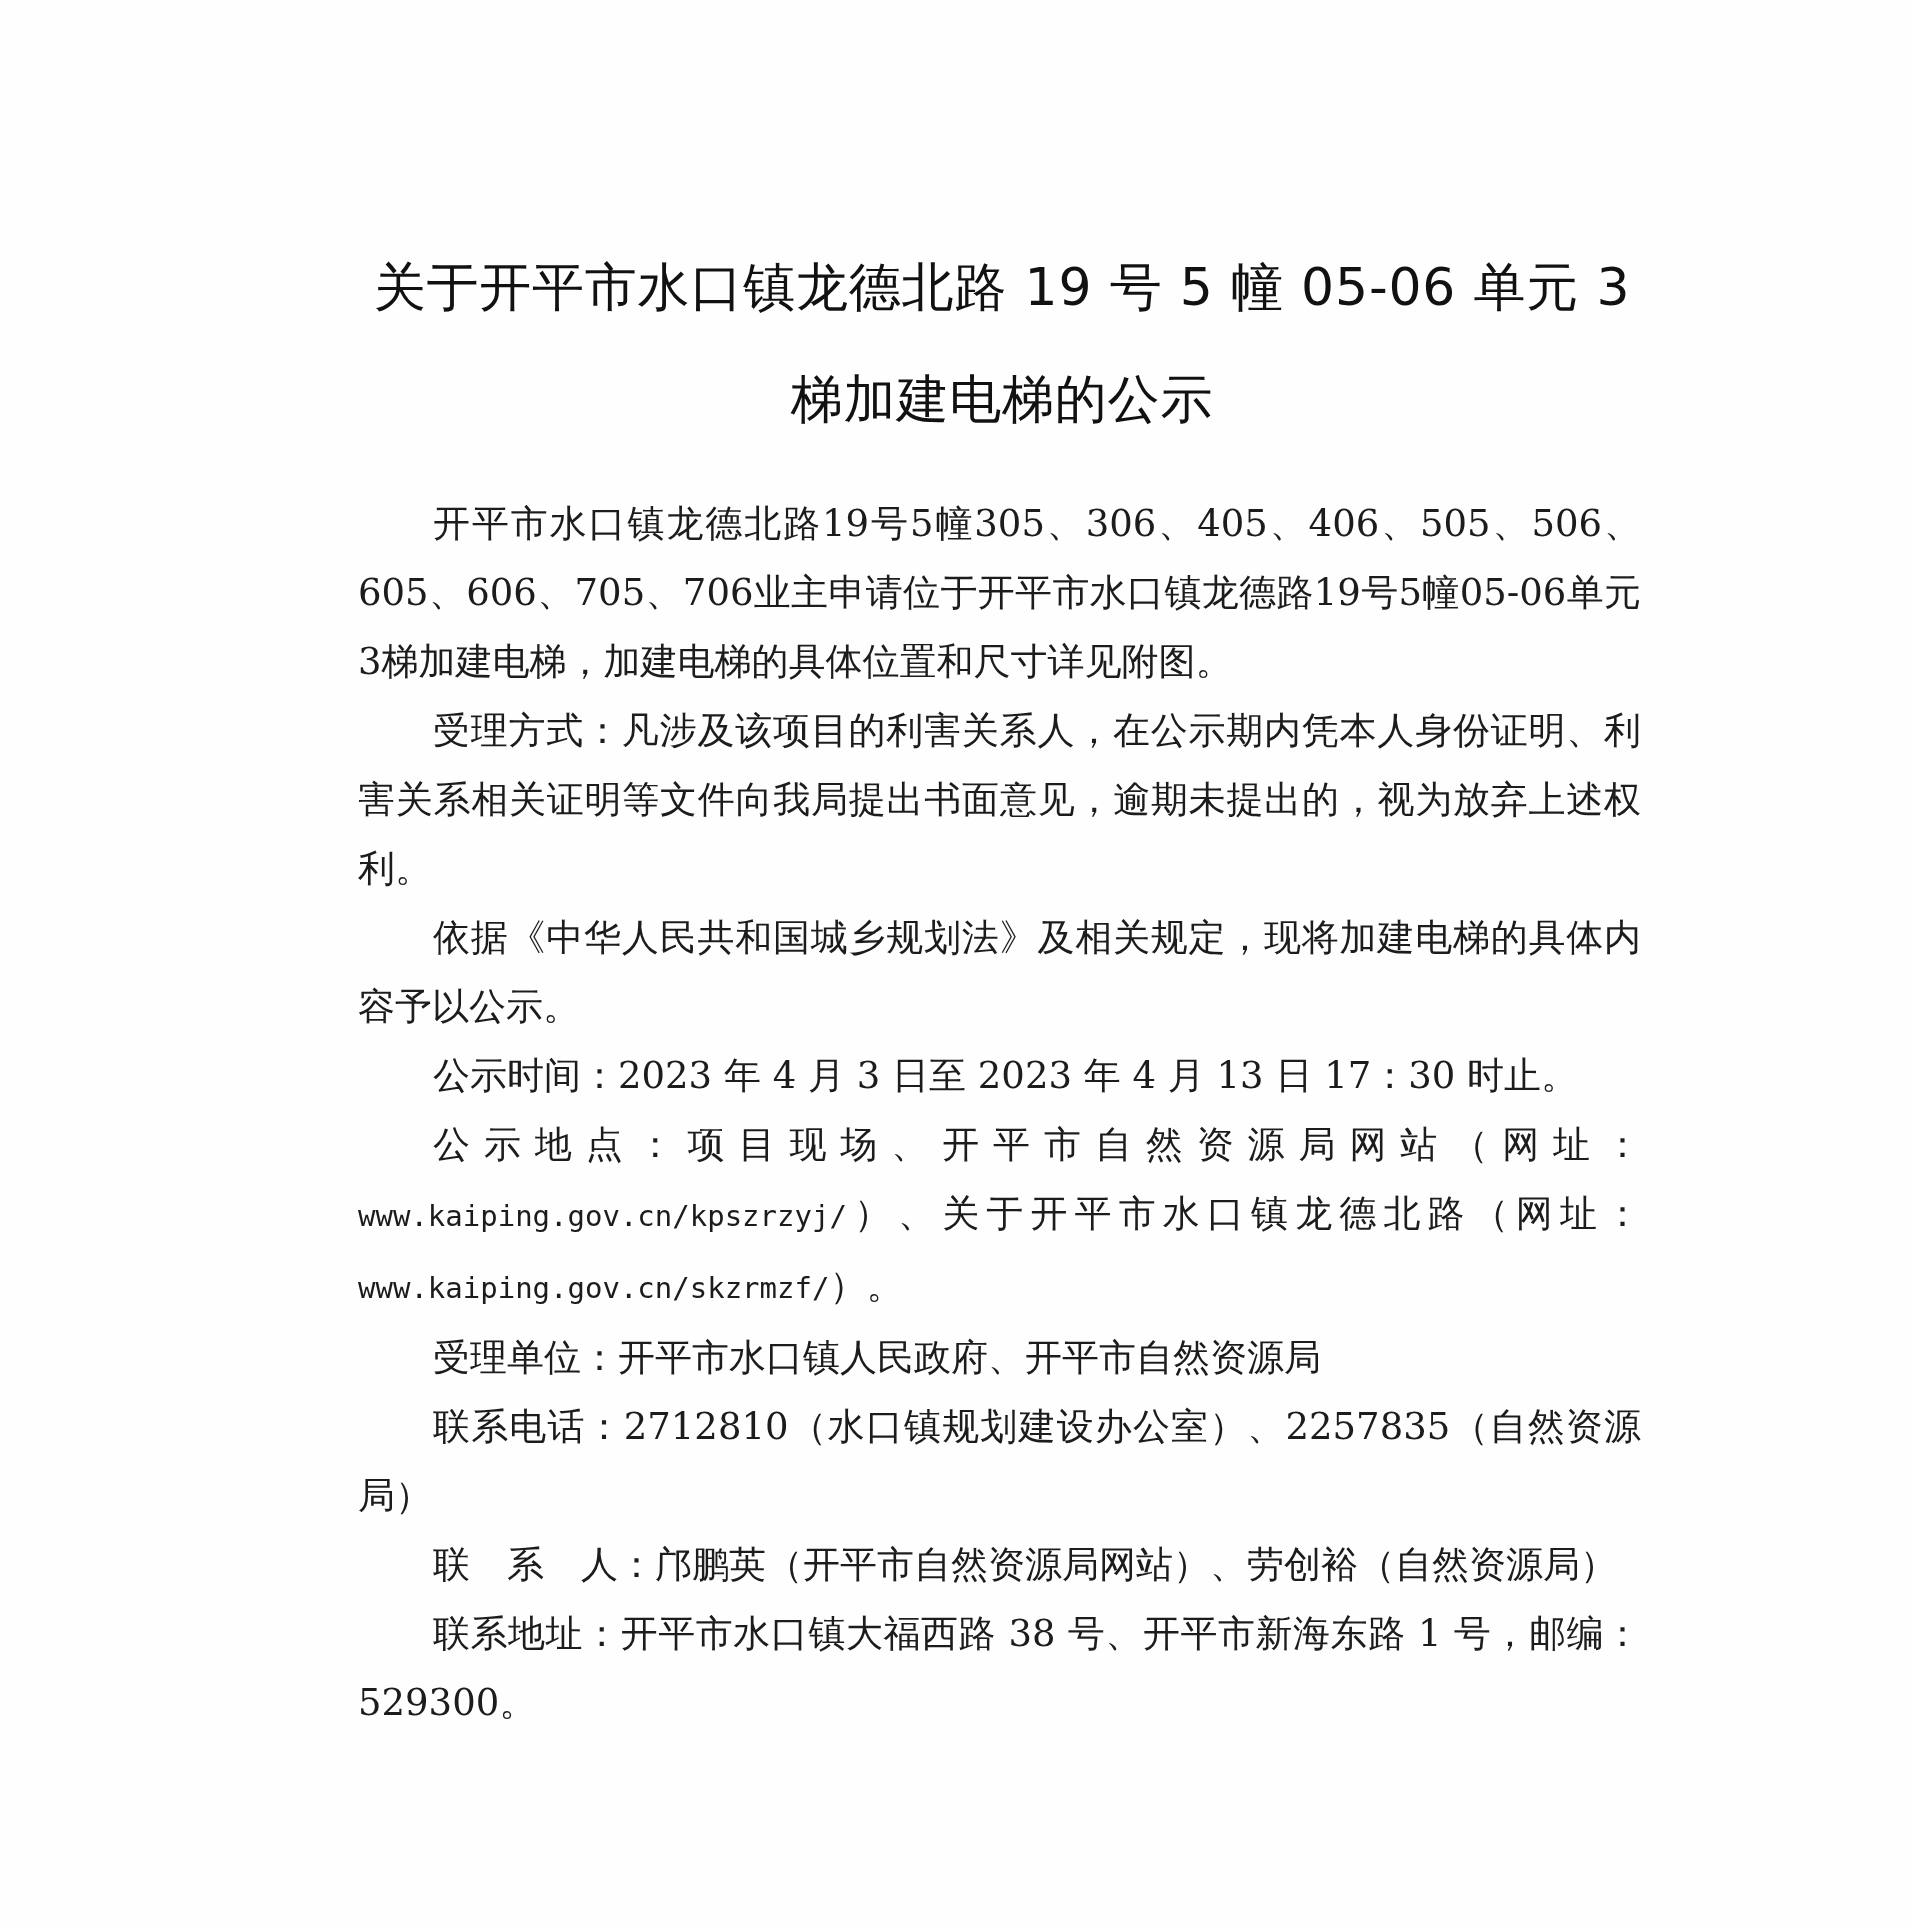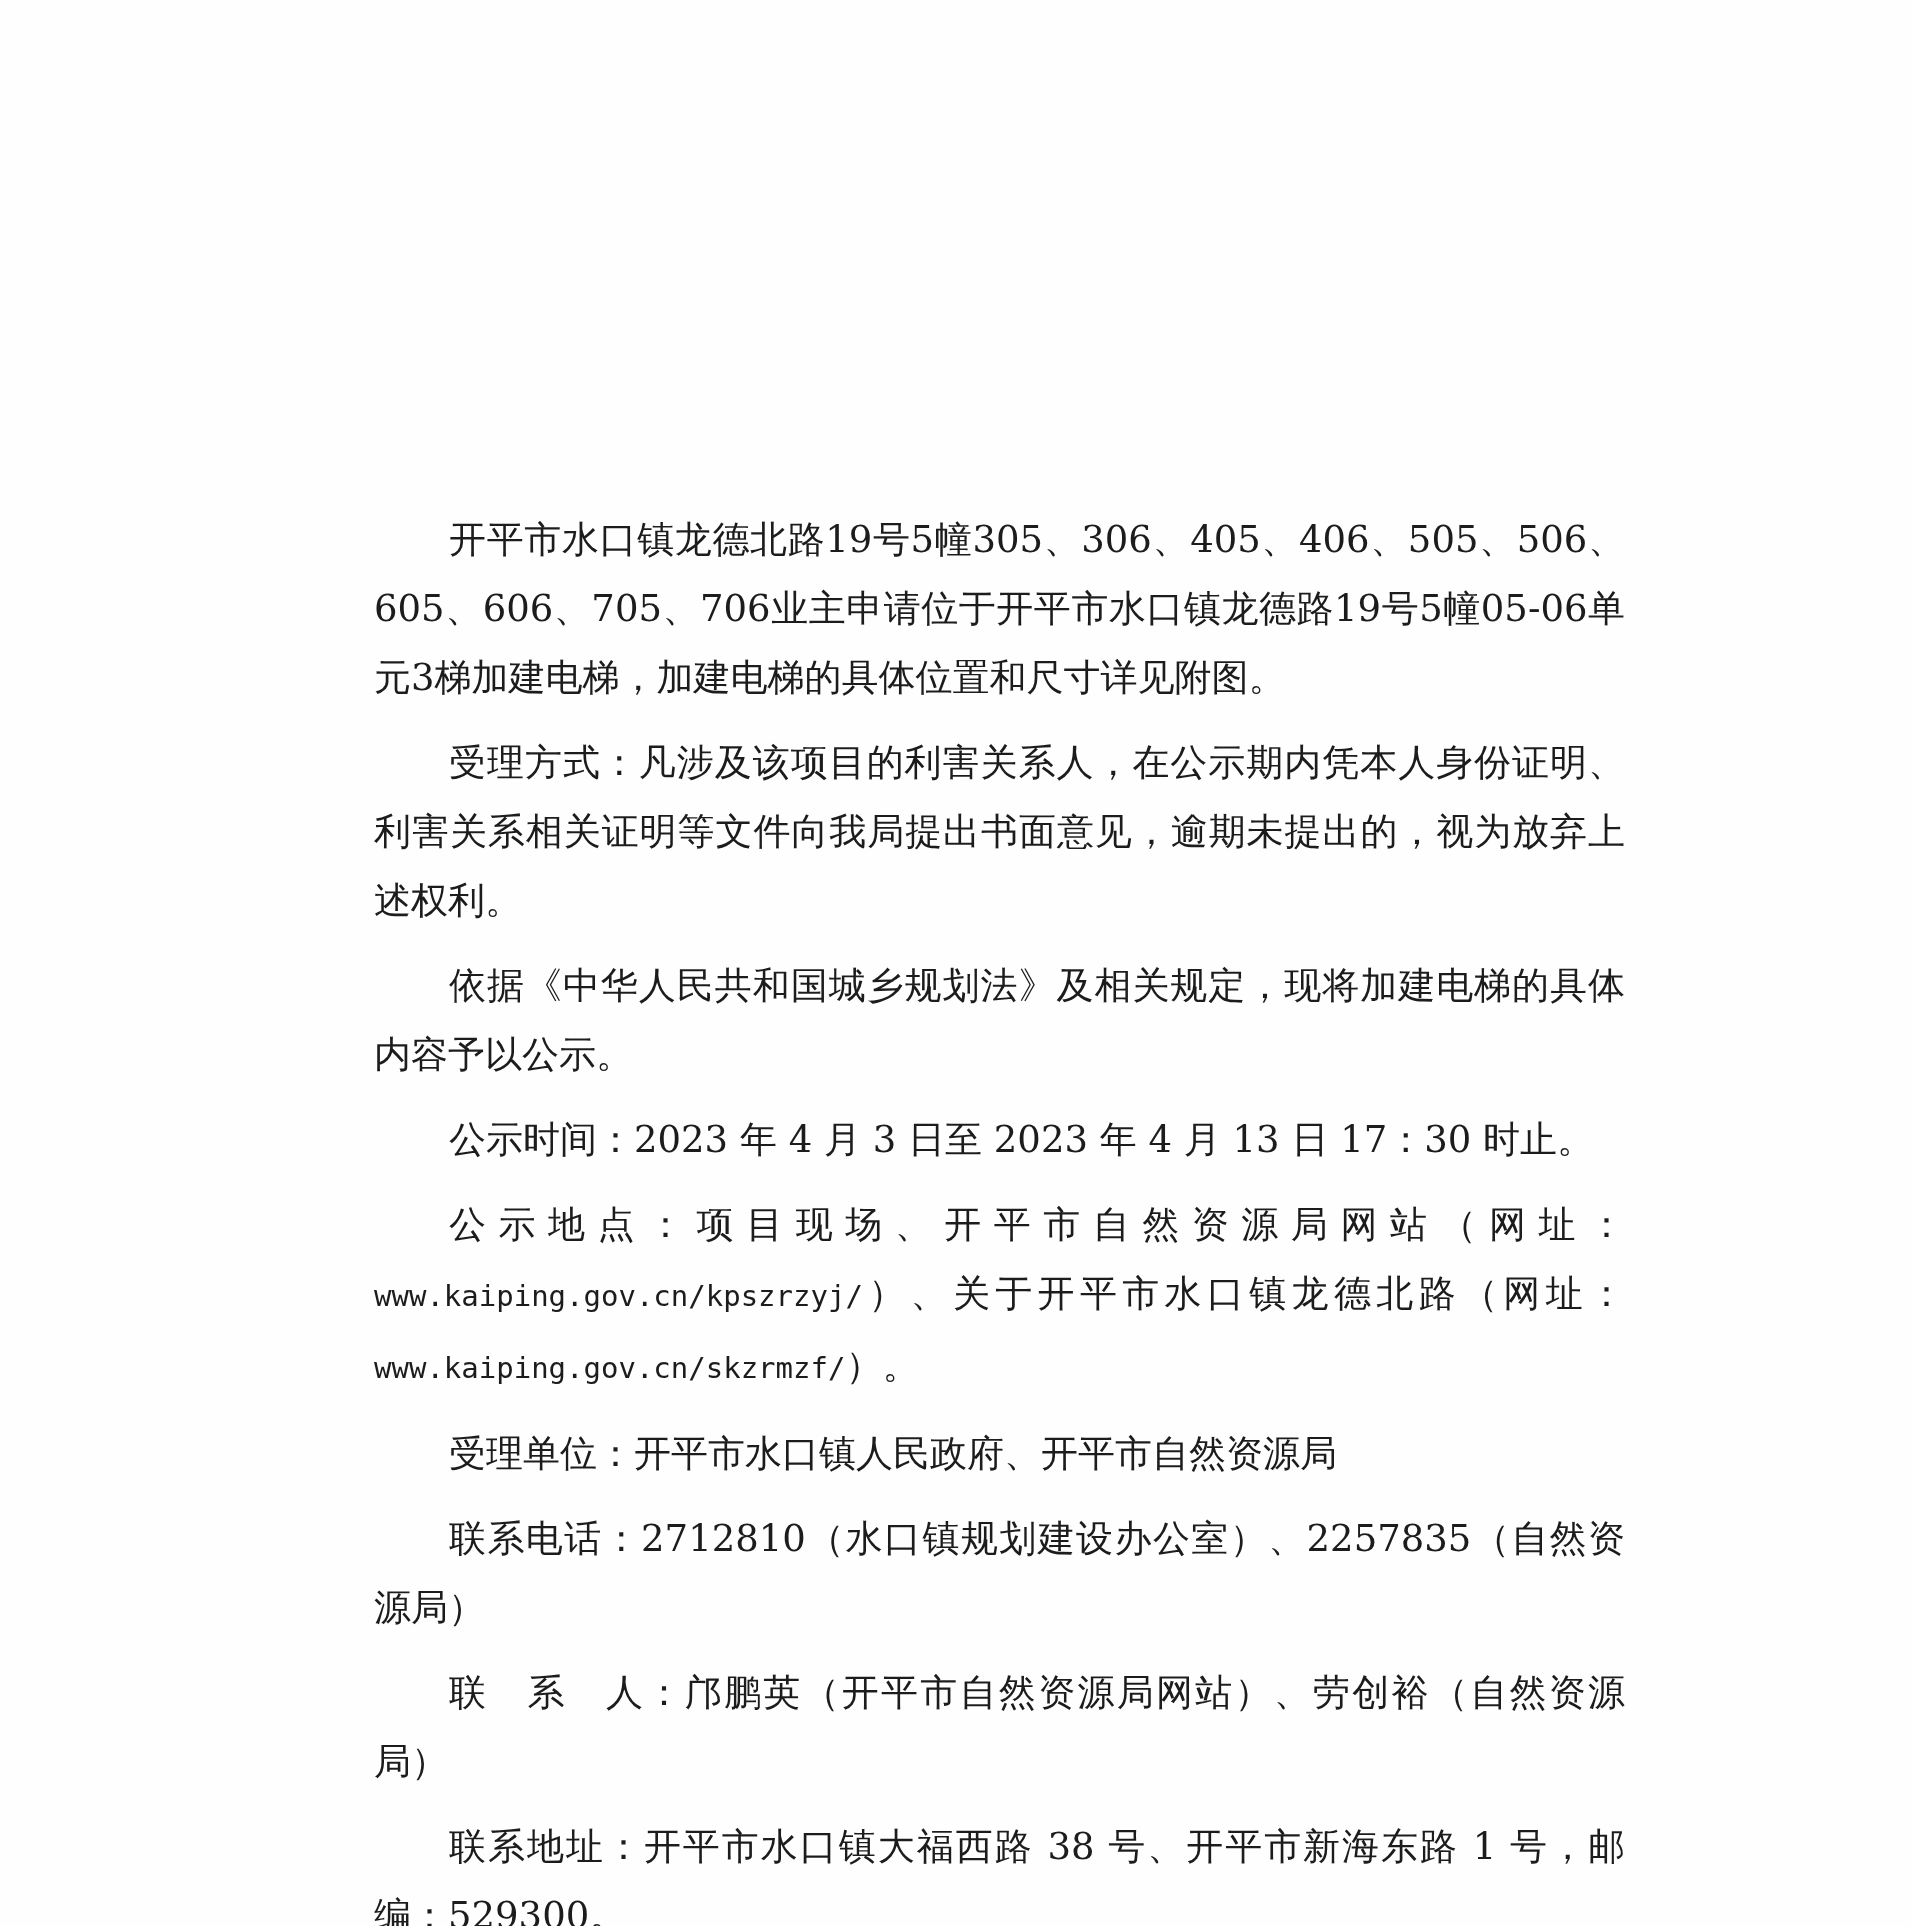--- a/index.html
+++ b/index.html
@@ -3,28 +3,32 @@
   <meta charset="utf-8">
   <style>
     html, body { margin: 0; padding: 0; background: #ffffff; }
     body { width: 1911px; height: 2703px; position: relative; overflow: hidden;
            font-family: "DejaVu Serif", "Liberation Serif", serif; color: #1a1a1a; }
     .page { position: absolute; left: 0; top: 0; width: 1911px; height: 2703px; background: #fefefe; }
     .title { position: absolute; left: 347px; width: 1310px; top: 231px;
              font-family: "DejaVu Sans", "Liberation Sans", sans-serif;
              font-size: 52px; line-height: 112px; text-align: center; color: #111; letter-spacing: 0.8px; }
     .body { position: absolute; left: 358px; width: 1283px; top: 489px; font-size: 37px; line-height: 69px; color: #1c1c1c; }
-    .para { text-indent: 75px; margin: 16px; text-align: justify; }
+    .para { text-indent: 75px; margin: 0; text-align: justify; }
     .mono { font-family: "DejaVu Sans Mono", "Liberation Mono", monospace; font-size: 29px; }
   </style>
 </head>
 <body>
 
 <div class="page">
 
+  <div class="title">
+    <div>关于开平市水口镇龙德北路 19 号 5 幢 05-06 单元 3</div>
+    <div>梯加建电梯的公示</div>
+  </div>
 
   <div class="body">
     <p class="para">开平市水口镇龙德北路19号5幢305、306、405、406、505、506、605、606、705、706业主申请位于开平市水口镇龙德路19号5幢05-06单元3梯加建电梯，加建电梯的具体位置和尺寸详见附图。</p>
     <p class="para">受理方式：凡涉及该项目的利害关系人，在公示期内凭本人身份证明、利害关系相关证明等文件向我局提出书面意见，逾期未提出的，视为放弃上述权利。</p>
     <p class="para">依据《中华人民共和国城乡规划法》及相关规定，现将加建电梯的具体内容予以公示。</p>
     <p class="para">公示时间：2023 年 4 月 3 日至 2023 年 4 月 13 日 17：30 时止。</p>
     <p class="para"><span>公示地点：</span><span>项目现场、开平市自然资源局网站（网址：</span><span class="mono">www.kaiping.gov.cn/kpszrzyj/</span><span>）、关于开平市水口镇龙德北路（网址：</span><span class="mono">www.kaiping.gov.cn/skzrmzf/</span><span>）。</span></p>
     <p class="para">受理单位：开平市水口镇人民政府、开平市自然资源局</p>
     <p class="para">联系电话：2712810（水口镇规划建设办公室）、2257835（自然资源局）</p>
     <p class="para">联　系　人：邝鹏英（开平市自然资源局网站）、劳创裕（自然资源局）</p>

